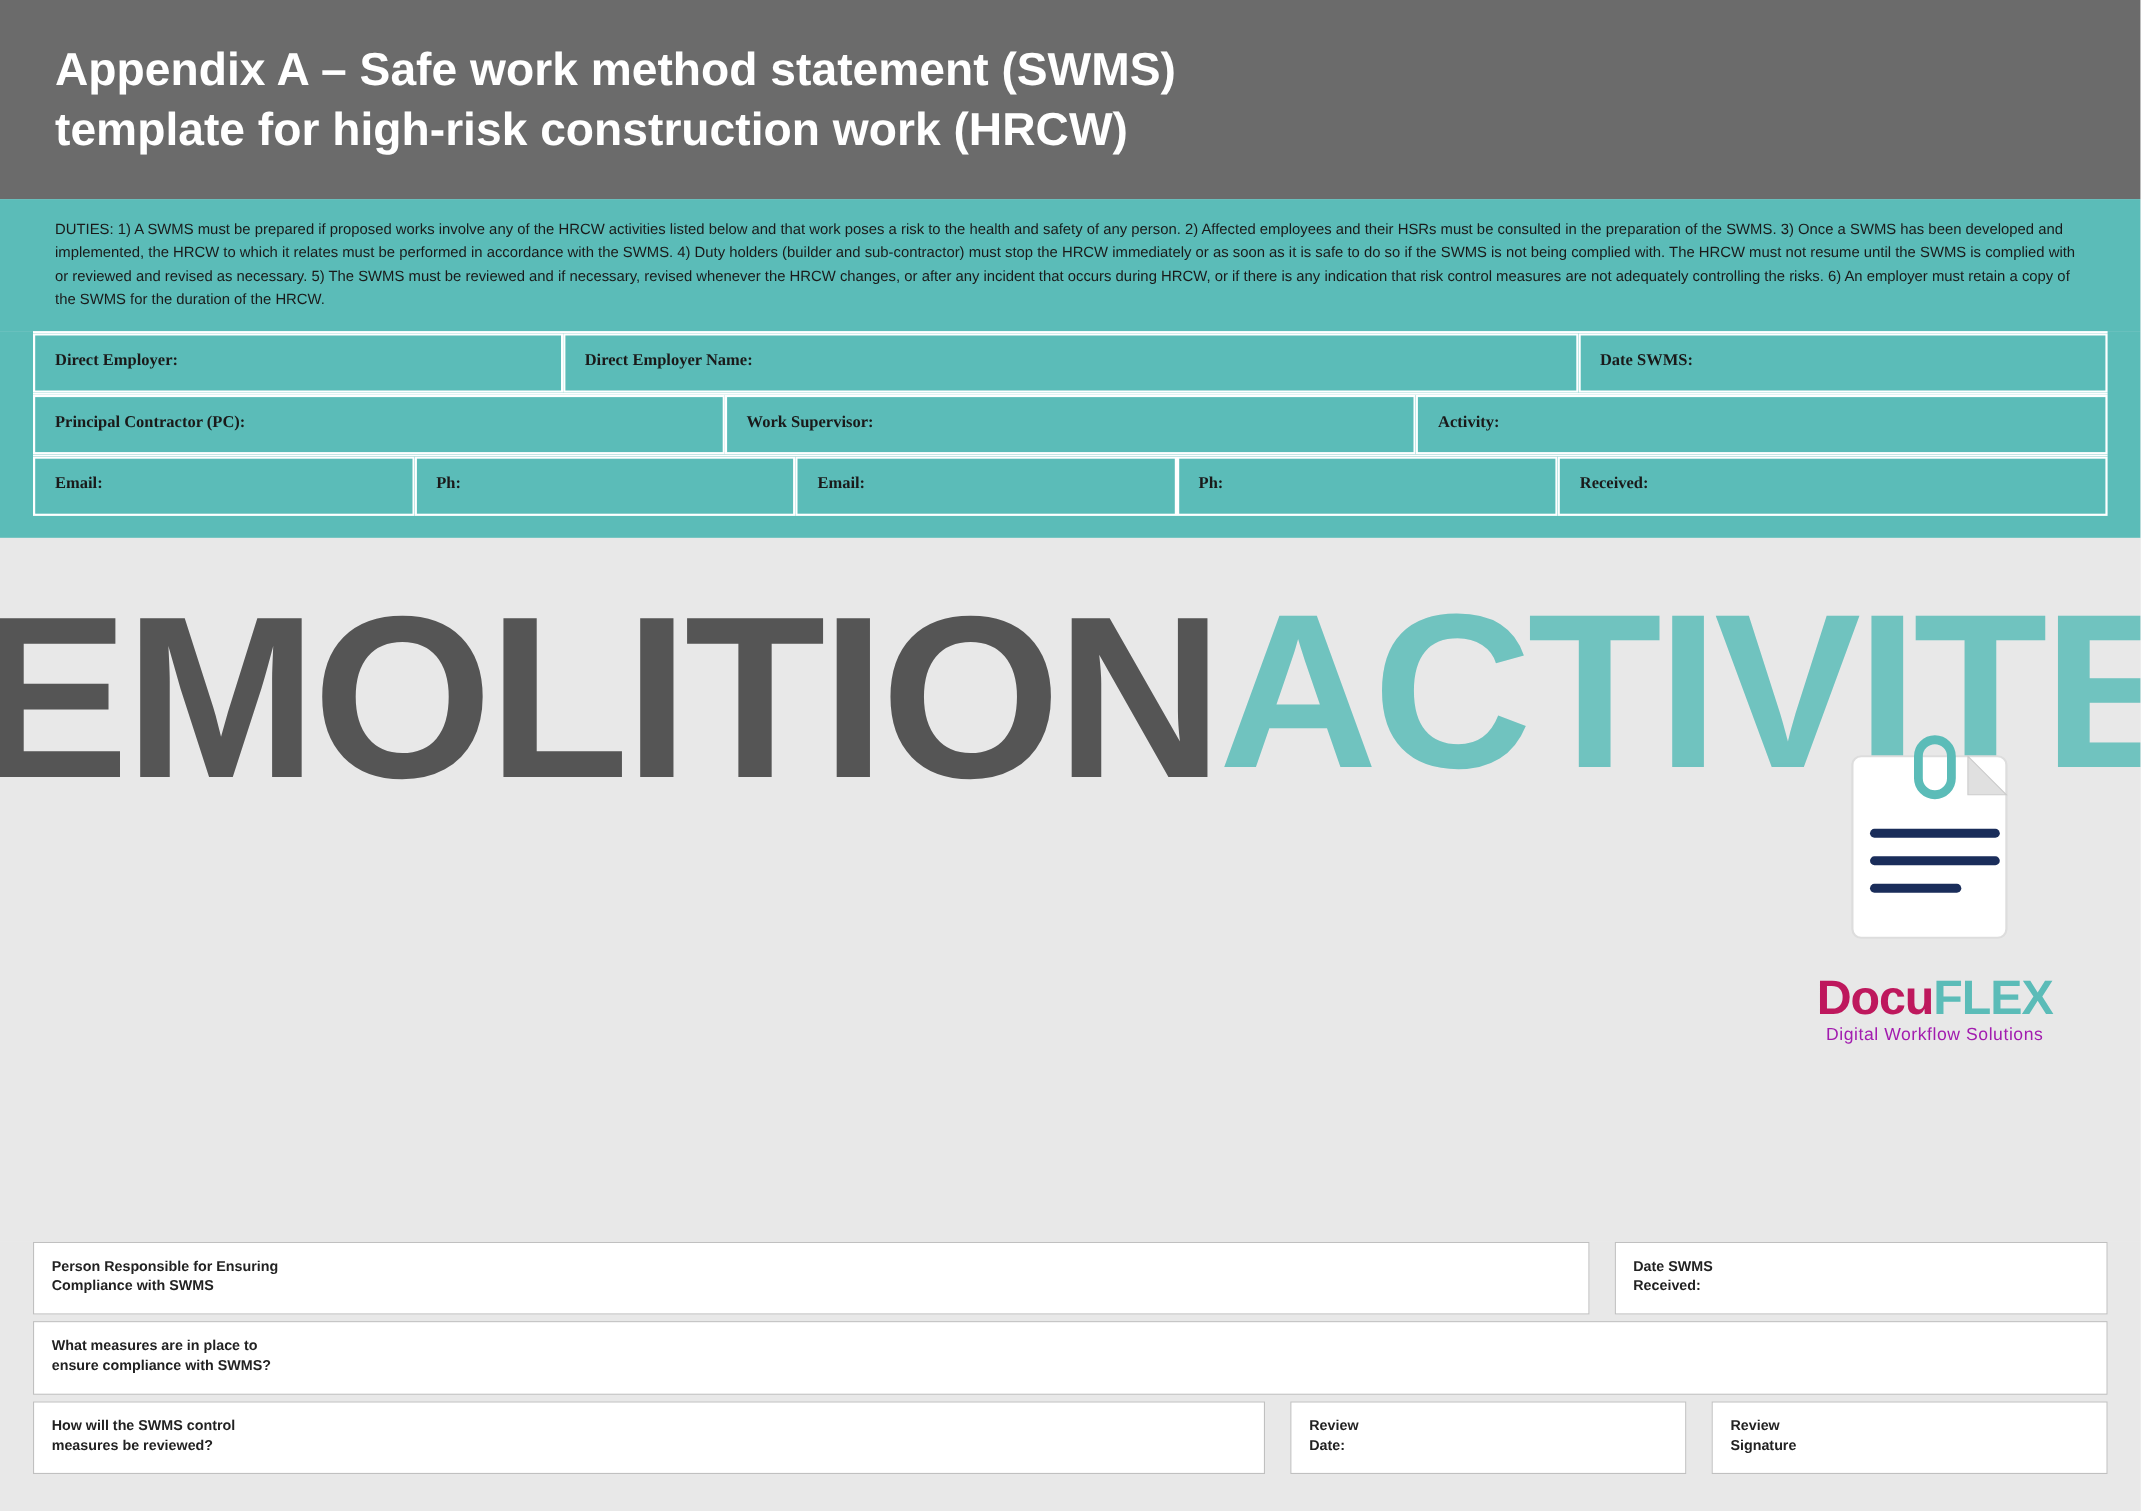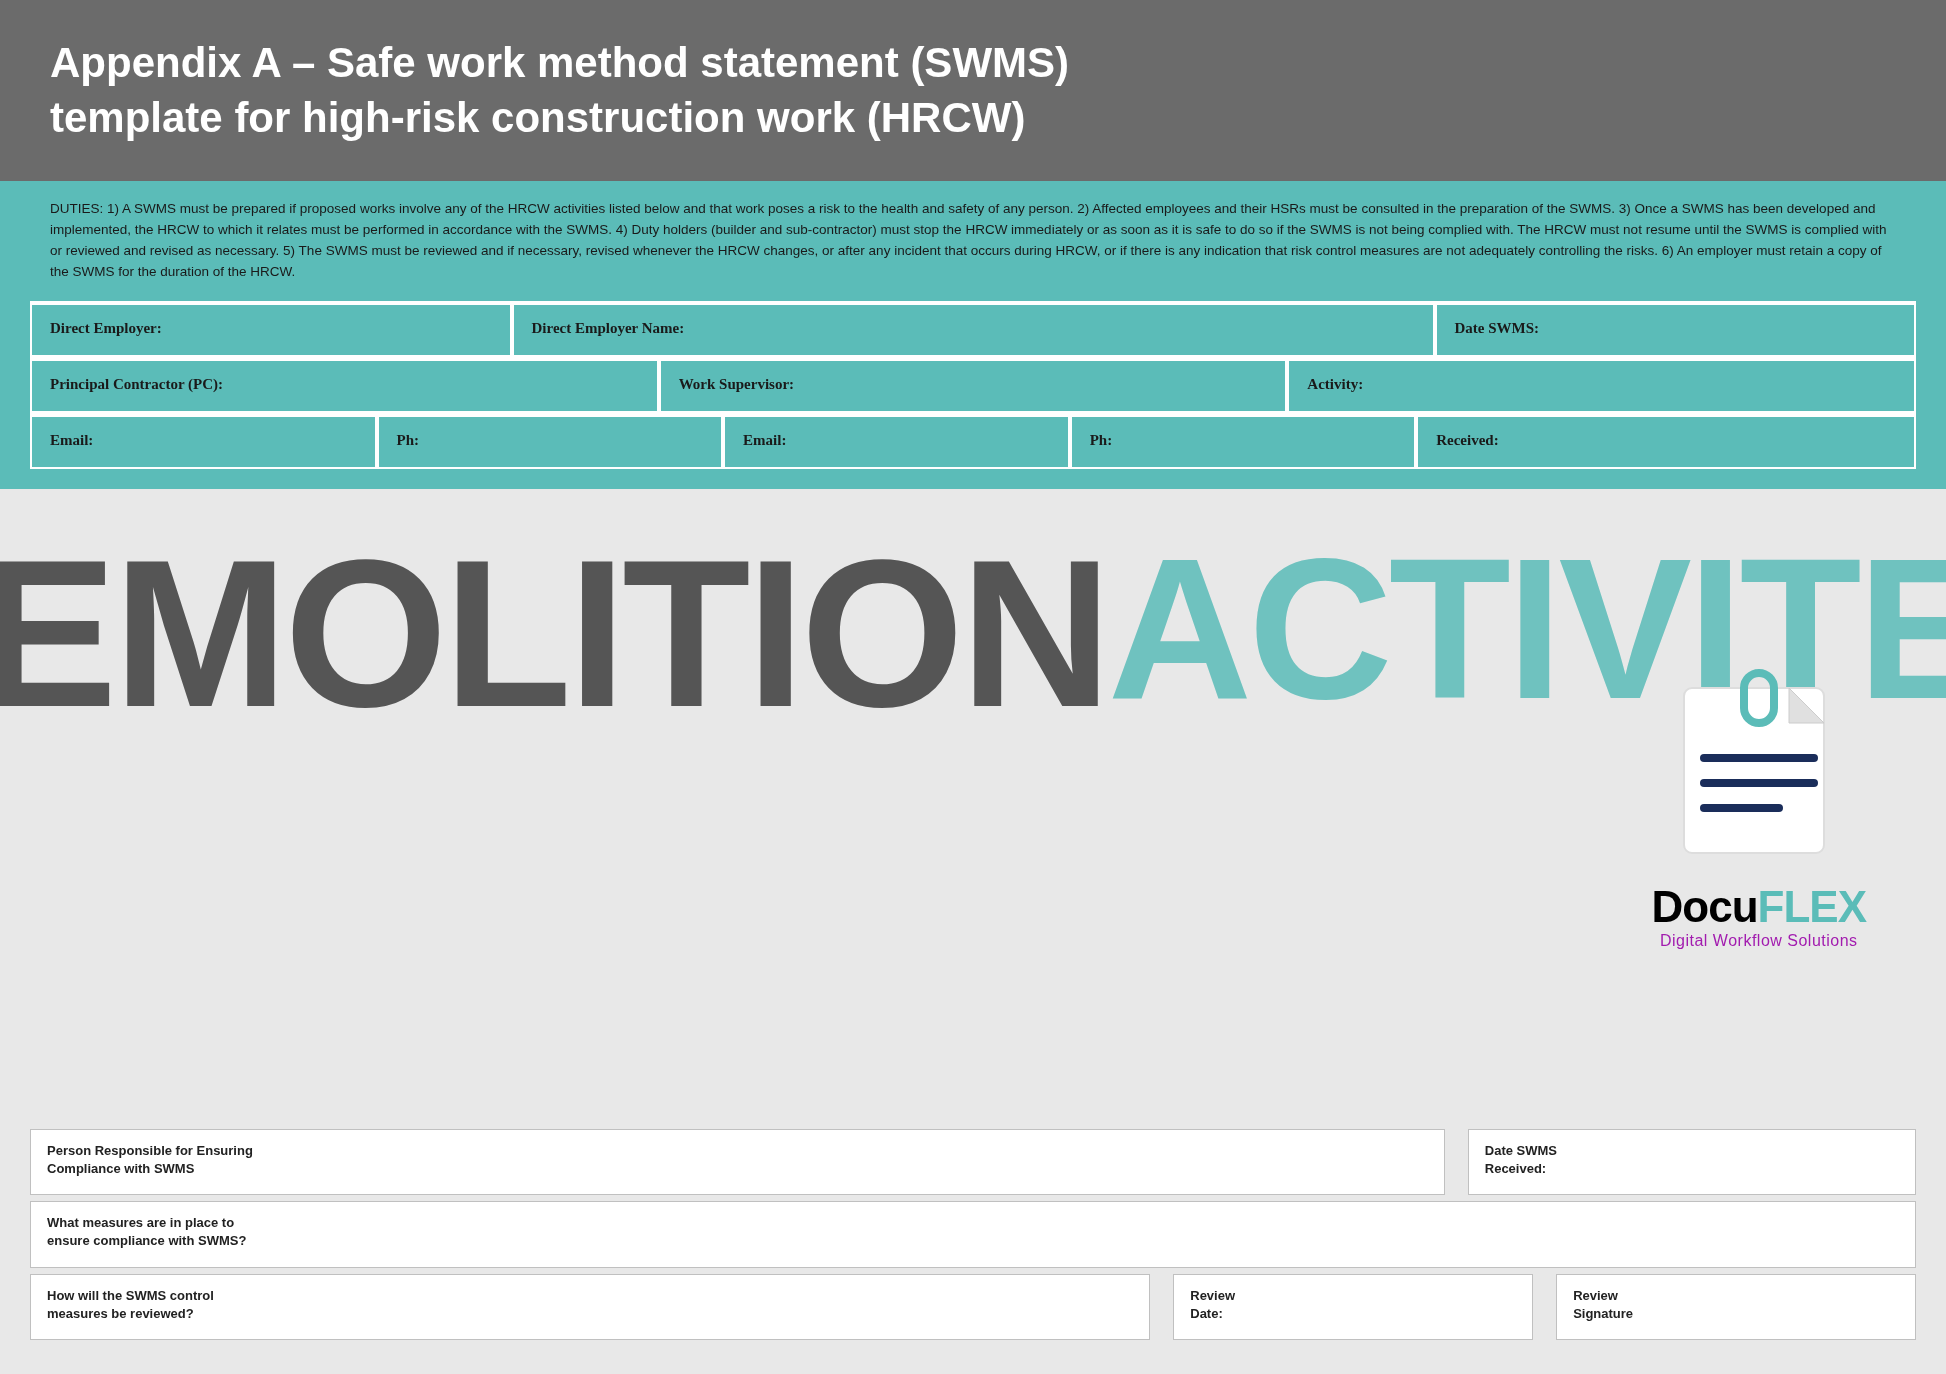--- a/index.html
+++ b/index.html
@@ -238,21 +238,21 @@
       <polygon points="120,20 155,55 120,55" fill="#e0e0e0"></polygon>
       <polygon points="120,20 155,55 120,55" fill="none" stroke="#ccc" stroke-width="1"></polygon>
 
       <rect x="75" y="5" width="30" height="50" rx="15" ry="15" fill="none" stroke="#5bbcb8" stroke-width="8"></rect>
 
       <line x1="35" y1="90" x2="145" y2="90" stroke="#1a2d5a" stroke-width="8" stroke-linecap="round"></line>
       <line x1="35" y1="115" x2="145" y2="115" stroke="#1a2d5a" stroke-width="8" stroke-linecap="round"></line>
       <line x1="35" y1="140" x2="110" y2="140" stroke="#1a2d5a" stroke-width="8" stroke-linecap="round"></line>
     </svg>
     <div class="logo-brand">
-      <span style="color:#000000;text-align:right;">Docu</span><span style="color:#5bbcb8;">FLEX</span>
+      <span style="color:#be185d;text-align:right;">Docu</span><span style="color:#5bbcb8;">FLEX</span>
     </div>
     <div class="logo-sub">Digital Workflow Solutions</div>
   </div>
 </div>
 
 <div class="bottom-section">
 
   <div class="bottom-row">
     <div class="bottom-cell" style="flex:5; margin-right:6px;">
       <div class="bottom-cell-label">Person Responsible for Ensuring<br>Compliance with SWMS</div>

